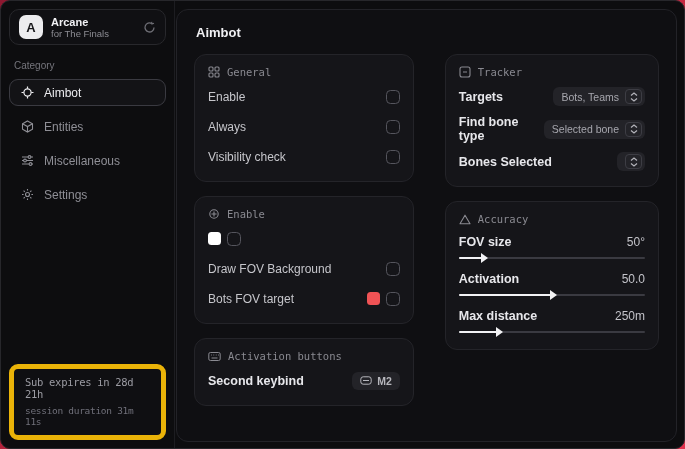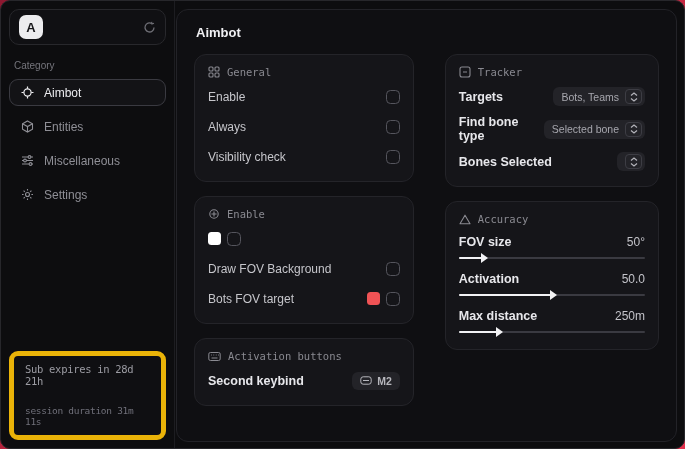--- a/index.html
+++ b/index.html
@@ -23,21 +23,21 @@
   .cat-label { margin:15px 5px 8px; font-size:10px; color:#75757c; }
   .nav-item { height:27px; display:flex; align-items:center; gap:10px; padding:0 11px;
               border-radius:9px; font-size:12px; color:#8f8f96; margin-bottom:7px;
               border:1px solid transparent; cursor:pointer; }
   .nav-item.sel { border-color:#3a3a41; background:#131316; color:#ededf0; }
   .nav-item svg { flex:0 0 auto; }
   .side-foot { margin-top:auto; border:5px solid #eab308; border-radius:9px;
                padding:7px 11px 8px; background:#0f0f12;
                font-family:"DejaVu Sans Mono", monospace; }
   .foot-l1 { font-size:10.5px; color:#9c9ca3; letter-spacing:-0.3px; }
-  .foot-l2 { font-size:9.5px; color:#70707七; color:#70707a; margin-top:18px; letter-spacing:-0.3px; }
+  .foot-l2 { font-size:9.5px; color:#70707七; color:#70707a; margin-top:5px; letter-spacing:-0.3px; }
 
   
   .main { position:absolute; left:175px; top:8px; right:7px; bottom:6px;
           border:1px solid #232328; border-radius:12px; background:#0f0f12;
           padding:13px 17px; }
   .page-title { font-size:13px; font-weight:bold; color:#f0f0f3; margin:2px 0 14px 2px; }
   .cols { display:flex; gap:31px; align-items:flex-start; }
   .col-l { width:240px; display:flex; flex-direction:column; gap:14px; }
   .col-r { width:234px; display:flex; flex-direction:column; gap:14px; }
   .card { background:#151519; border:1px solid #242429; border-radius:12px; padding:11px 13px 13px; }
@@ -68,20 +68,24 @@
 </style>
 </head>
 <body>
 
 <div class="stage">
   <div class="window">
 
     <div class="sidebar">
       <div class="side-head">
         <div class="logo">A</div>
+        <div>
+          <div class="app-name">Arcane</div>
+          <div class="app-sub">for The Finals</div>
+        </div>
         <span class="sync">
           <svg width="13" height="13" viewBox="0 0 13 13" fill="none" stroke="currentColor" stroke-width="1.3">
             <path d="M11 6.5 A4.5 4.5 0 1 1 8.8 2.6"></path>
               <path d="M8.6 0.8 L9 3 L11 2.2" stroke-width="1.1"></path>
           </svg>
         </span>
       </div>
 
       <div class="cat-label">Category</div>
 

